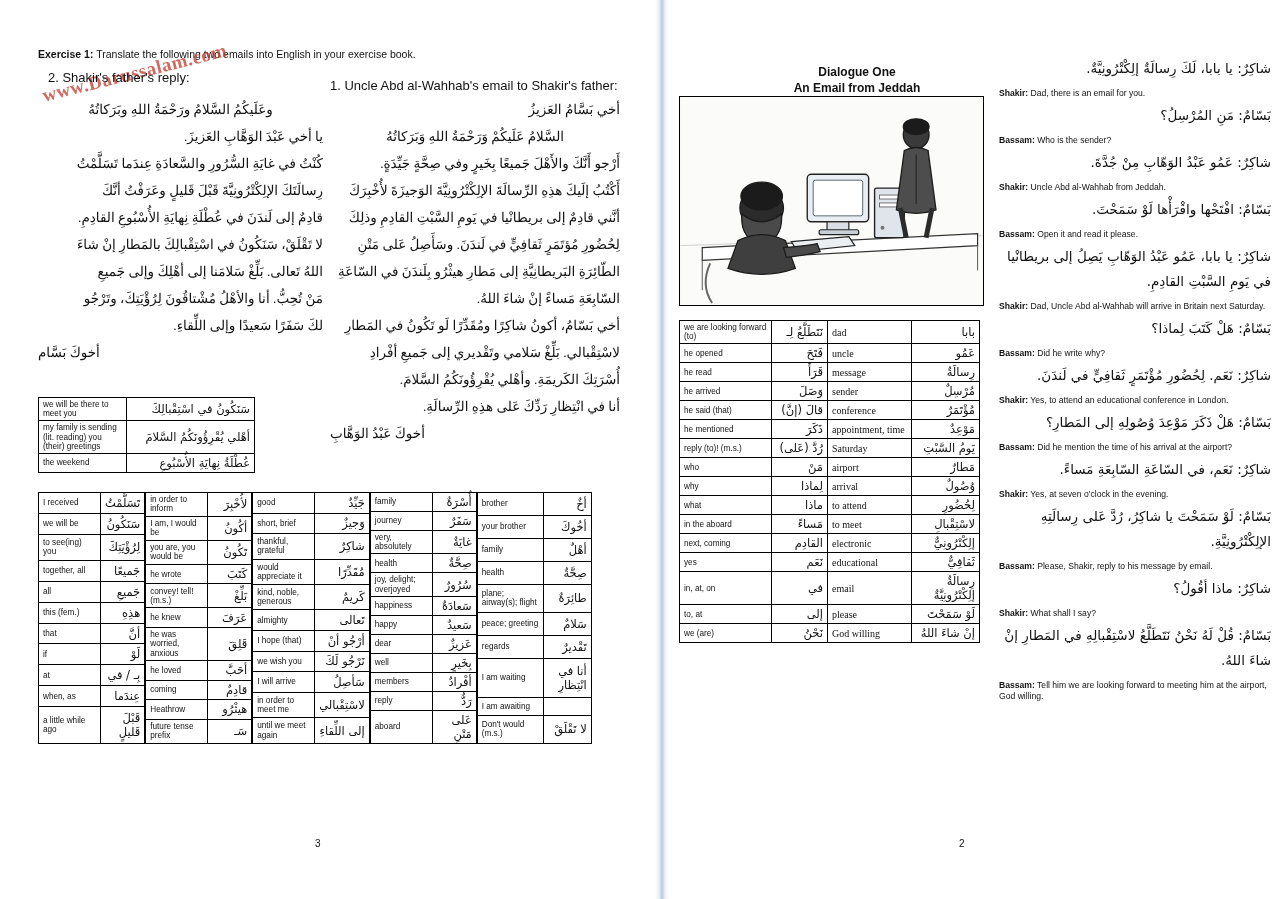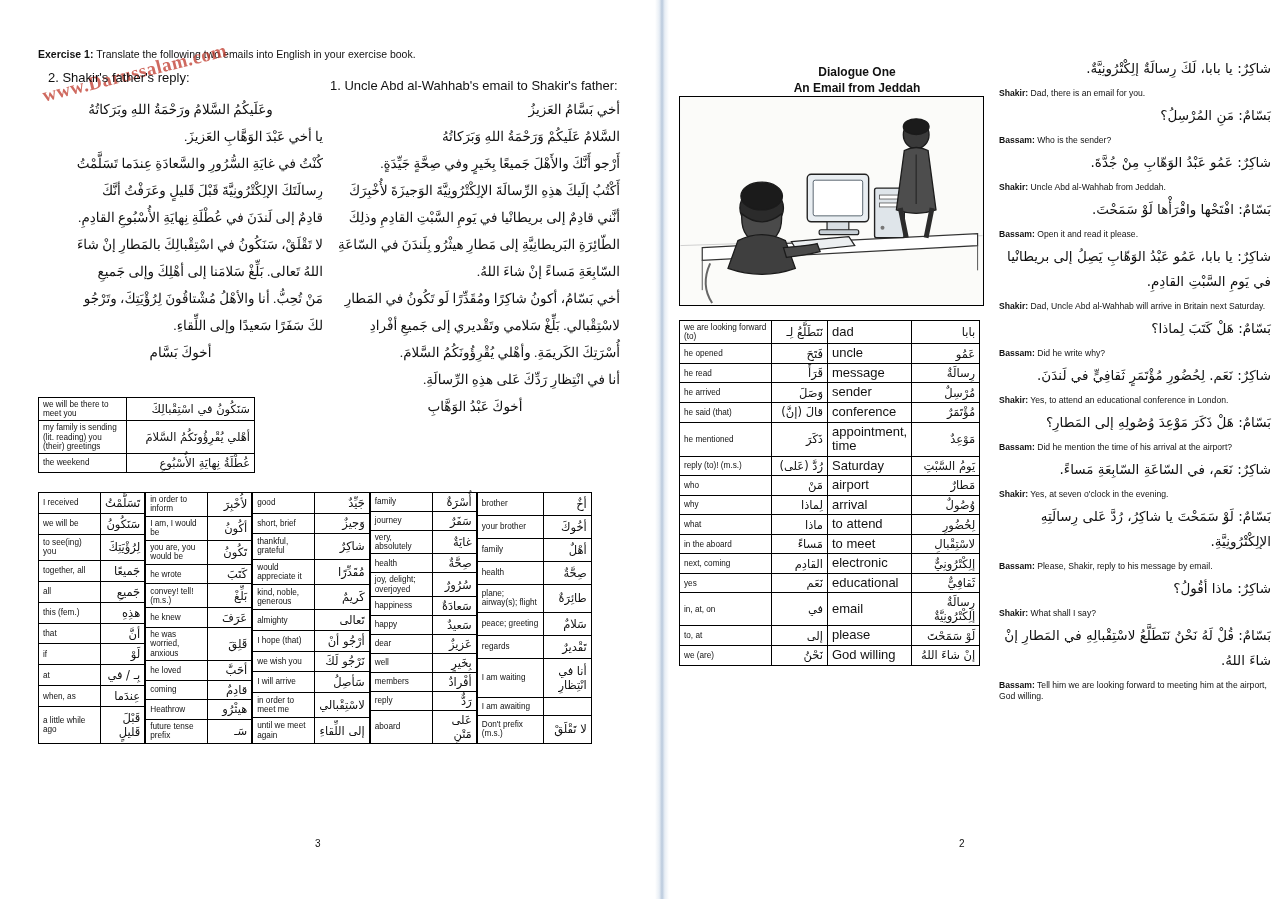--- a/index.html
+++ b/index.html
@@ -30,21 +30,21 @@
     font-family:"Liberation Serif", serif;
     white-space:nowrap;
     pointer-events:none;
   }
 
   .col-label { font-size:13px; }
 
   .letter { position:absolute; font-family:Liberation Serif, serif; direction:rtl; text-align:justify; font-size:13.5px; line-height:2.0;margin-top:16px; }
   .letter-right { left:330px; top:80px; width:290px; }
   .letter-left  { left:38px;  top:80px; width:285px; }
-  .sig { text-align:center; direction:rtl; }
+  .sig { text-align:left; direction:rtl; }
 
   
   table.vocab { border-collapse:collapse; table-layout:fixed;padding-left:46px; }
   table.vocab td { border:1px solid #000; vertical-align:middle; padding:2px 4px; }
   td.e { font-size:8.2px; line-height:1.12; }
   td.a { font-size:11.5px; font-family:"DejaVu Sans", sans-serif; direction:rtl; text-align:right; }
 
   .vocab-top { position:absolute; left:38px; top:397px; }
   .vocab-top td.e { width:88px; }
   .vocab-top td.a { width:128px; }
@@ -59,21 +59,21 @@
   .pagenum-right { position:absolute; left:290px; top:838px; font-size:10px; }
 
   
   .dlg-title { position:absolute; left:98px; top:64px; width:180px; text-align:center; font-size:12px; font-weight:bold; line-height:1.35; }
 
   .illus { position:absolute; left:10px; top:96px; width:305px; height:210px; border:1px solid #000; background:#f7f7f5; overflow:hidden; }
 
   .vocab-right { position:absolute; left:10px; top:320px; }
   .vocab-right td.e { width:92px; }
   .vocab-right td.a { width:56px; }
-  .vocab-right td.e2 { width:84px; font-size:13px; line-height:1.12; }
+  .vocab-right td.e2 { width:84px; font-size:10px; line-height:1.12;font-family:Liberation Serif, serif; }
   .vocab-right td.a2 { width:68px; }
 
   .dialogue { position:absolute; left:330px; top:56px; width:272px; }
   .turn { margin-bottom:4px; }
   .turn .arabic { font-family:"DejaVu Sans", sans-serif; direction:rtl; text-align:right; font-size:13.5px; line-height:1.85; }
   .turn .engl { font-size:8.6px; line-height:1.28; margin-top:7px; }
   .turn .engl b { font-weight:bold; }
 </style>
 </head>
 <body>
@@ -86,24 +86,25 @@
       <b>Exercise 1:</b><span> Translate the following two emails into English in your exercise book.</span>
     </div>
 
     <div class="watermark">www.Darussalam.com</div>
 
     <div class="col-label" style="position:absolute; left:48px; top:70px;">2.  Shakir's father's reply:</div>
     <div class="col-label" style="position:absolute; left:330px; top:78px;">1.  Uncle Abd al-Wahhab's email to Shakir's father:</div>
 
     <div class="letter letter-right">
       <div style="text-align:right">أخي بَسَّامُ العَزيزُ</div>
-      <div style="text-align:right">السَّلامُ عَلَيكُمْ وَرَحْمَةُ اللهِ وَبَرَكاتُهُ</div>
+      <div style="text-align:center">السَّلامُ عَلَيكُمْ وَرَحْمَةُ اللهِ وَبَرَكاتُهُ</div>
       <div>أَرْجو أَنَّكَ والأَهْلَ جَميعًا بِخَيرٍ وفي صِحَّةٍ جَيِّدَةٍ.</div>
       <div>أَكْتُبُ إلَيكَ هذِهِ الرِّسالَةَ الإلِكْتْرُونِيَّةَ الوَجيزَةَ لأُخْبِرَكَ</div>
       <div>أنَّني قادِمٌ إلى بريطانْيا في يَومِ السَّبْتِ القادِمِ وذلِكَ</div>
+      <div>لِحُضُورِ مُؤتَمَرٍ ثَقافِيٍّ في لَندَنَ. وسَأَصِلُ عَلى مَتْنِ</div>
       <div>الطّائِرَةِ البَريطانِيَّةِ إلى مَطارِ هيثْرُو بِلَندَنَ في السّاعَةِ</div>
       <div>السّابِعَةِ مَساءً إنْ شاءَ اللهُ.</div>
       <div>أخي بَسّامُ، أكونُ شاكِرًا ومُقَدِّرًا لَو تَكُونُ في المَطارِ</div>
       <div>لاسْتِقْبالي. بَلِّغْ سَلامي وتَقْديري إلى جَميعِ أفْرادِ</div>
       <div>أُسْرَتِكَ الكَريمَةِ. وأهْلي يُقْرِؤُونَكُمُ السَّلامَ.</div>
       <div>أنا في انْتِظارِ رَدِّكَ عَلى هذِهِ الرِّسالَةِ.</div>
       <div class="sig">أخوكَ عَبْدُ الوَهَّابِ</div>
     </div>
 
     <div class="letter letter-left">
@@ -370,21 +371,21 @@
             </tr>
         <tr>
               <td class="e">I am waiting</td>
               <td class="a">أنا في انْتِظارِ</td>
             </tr>
         <tr>
               <td class="e">I am awaiting</td>
               <td class="a"></td>
             </tr>
         <tr>
-              <td class="e">Don't prefix (m.s.)</td>
+              <td class="e">Don't would (m.s.)</td>
               <td class="a">لا تَقْلَقْ</td>
             </tr>
       </tbody>
         </table>
 
     </div>
 
     <div class="pagenum-left">3</div>
   </div>
 

